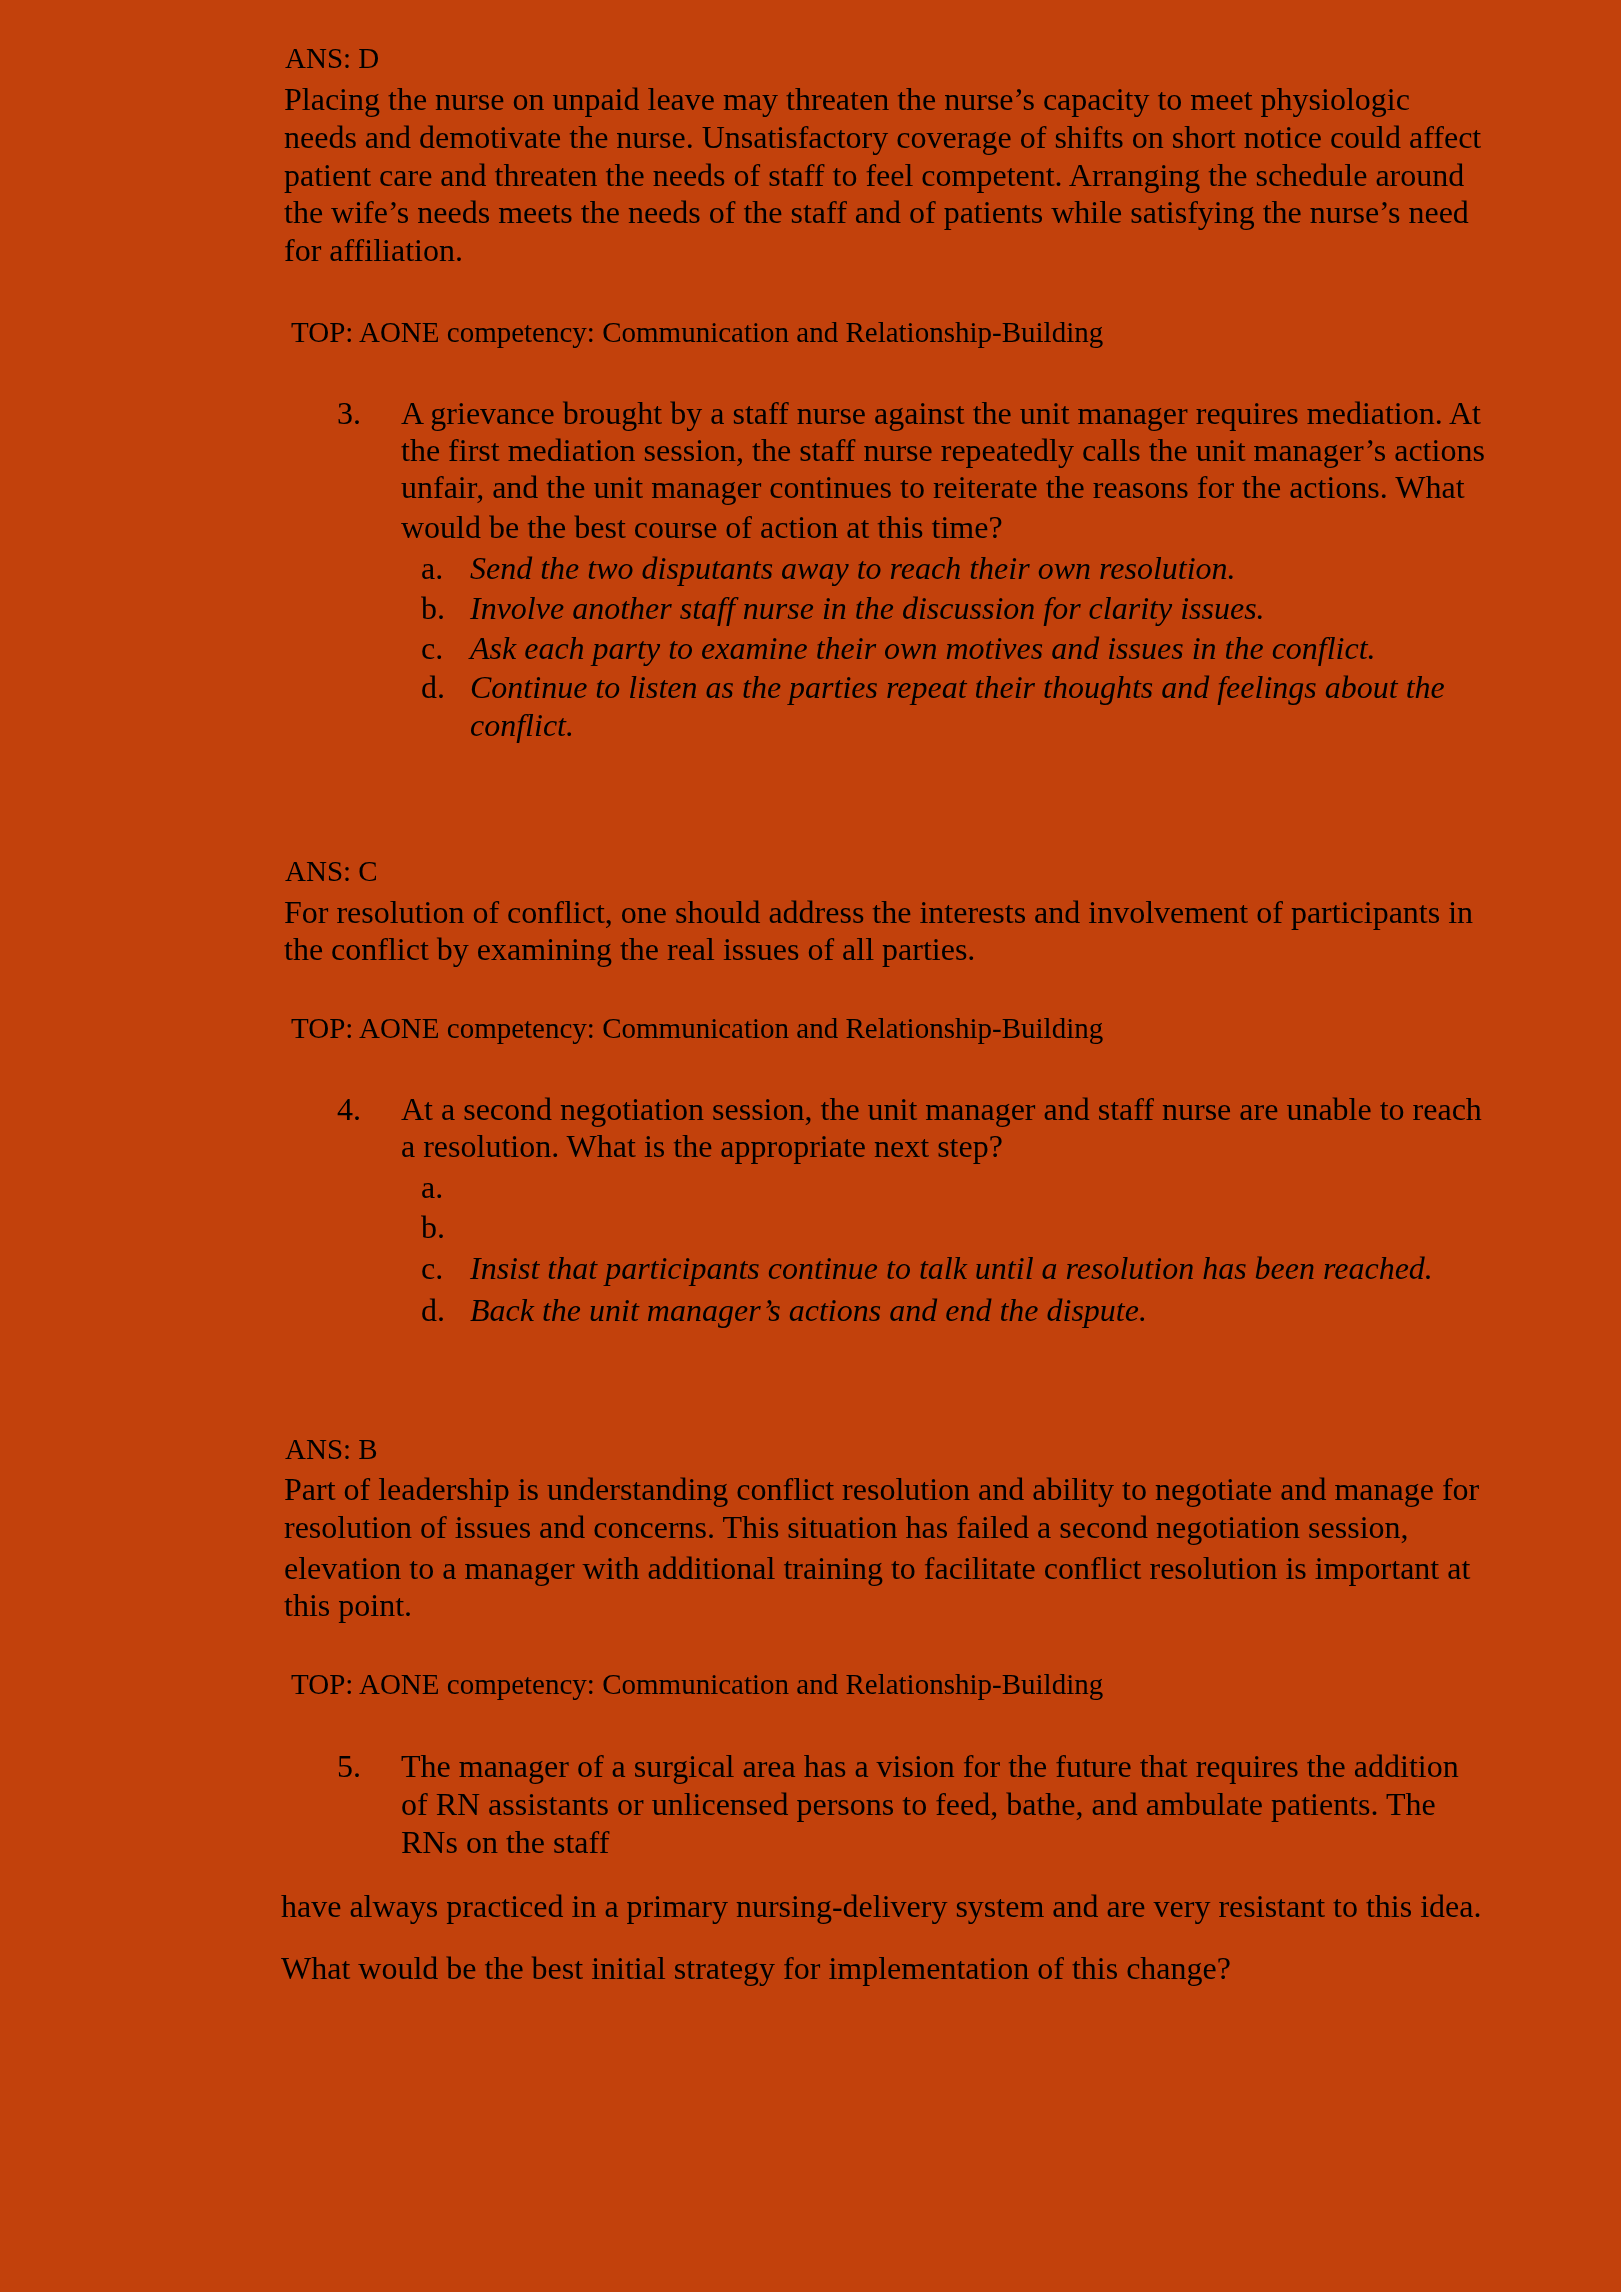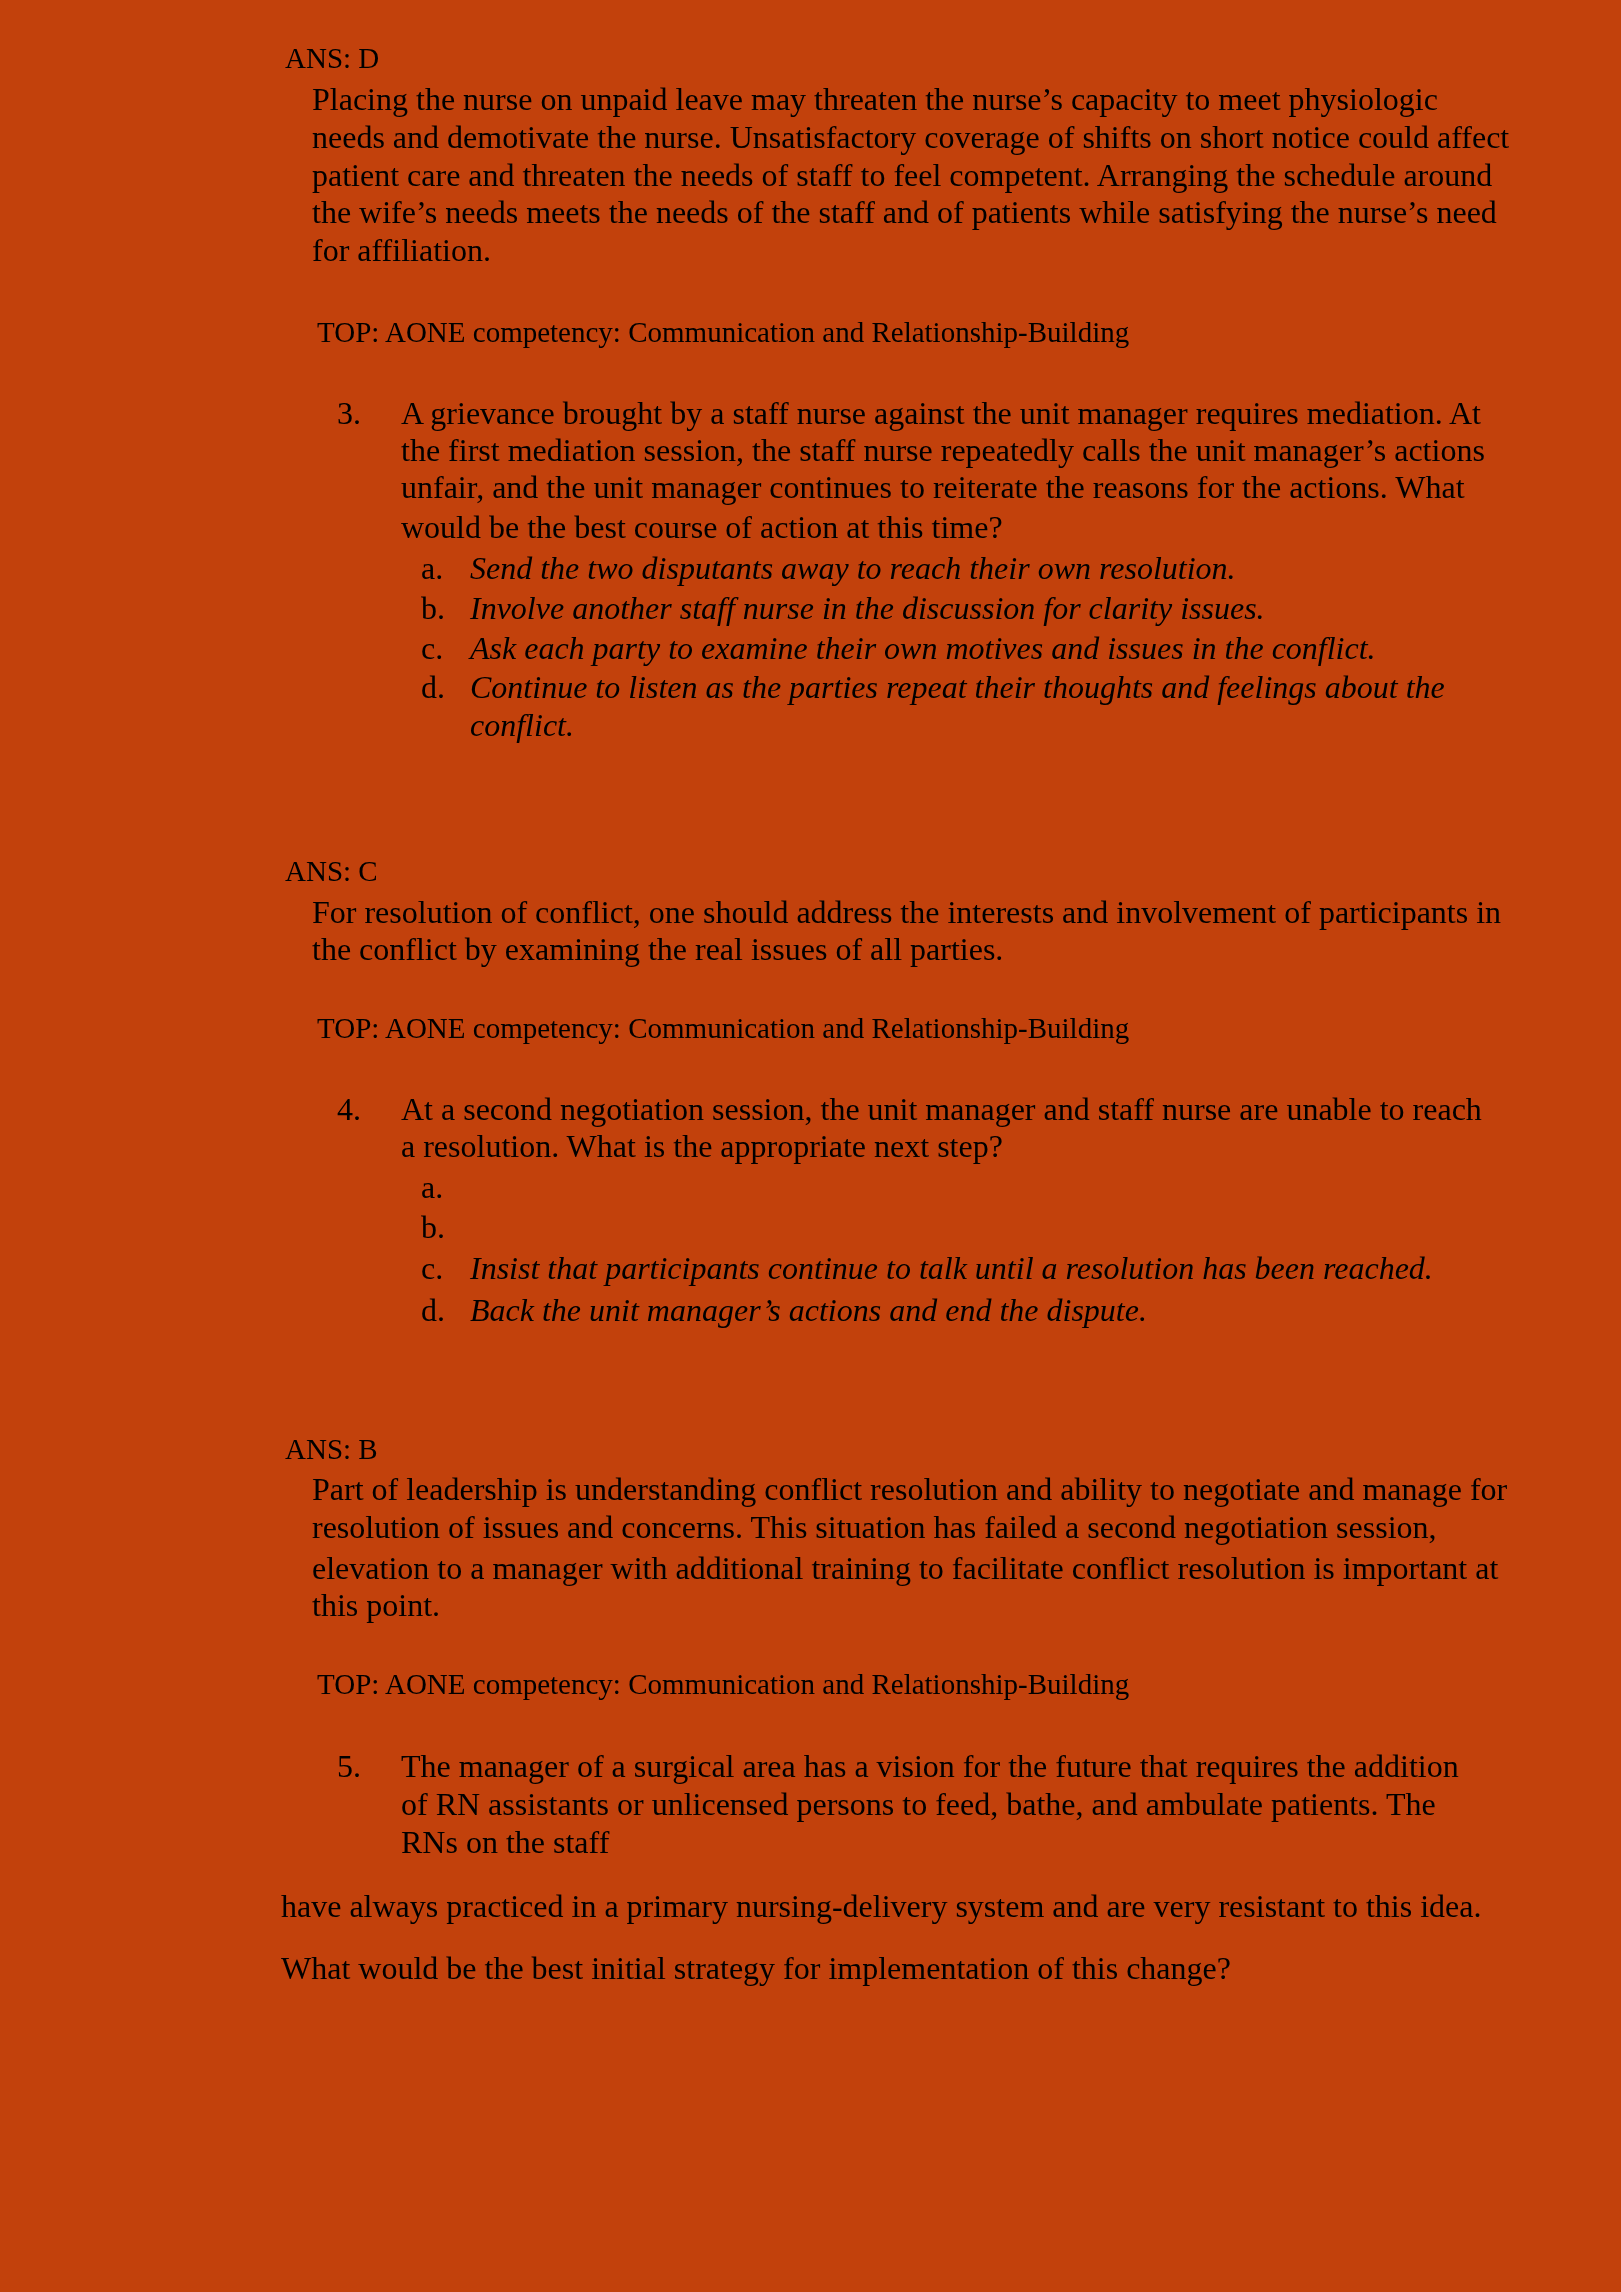--- a/index.html
+++ b/index.html
@@ -2,23 +2,23 @@
 <html><head>
 <meta charset="utf-8">
 <style>
   html, body { margin: 0; padding: 0; background: #ffffff; }
   body { width: 1621px; height: 2293px; position: relative; overflow: hidden; }
   .page { position: absolute; left: 0; top: 0; width: 1621px; height: 2293px; background: #c2410c; color: #000000;
           font-family: "Liberation Serif", "DejaVu Serif", serif; }
   .ln { position: absolute; white-space: pre; line-height: 1; color: #000; }
   .b { font-size: 32px; }
   .s { font-size: 29px; }
-  .x-body { left: 284px; margin-left: 28px; }
+  .x-body { left: 284px; }
   .x-ans { left: 285px; }
-  .x-top { left: 291px; margin-left: 26px; }
+  .x-top { left: 291px; }
   .x-qnum { left: 337px; }
   .x-qtext { left: 401px; }
   .x-optl { left: 421px; }
   .x-optt { left: 470px; font-style: italic; }
   .x-cont { left: 281px; }
 </style>
 </head>
 <body>
 
 <div class="page">

